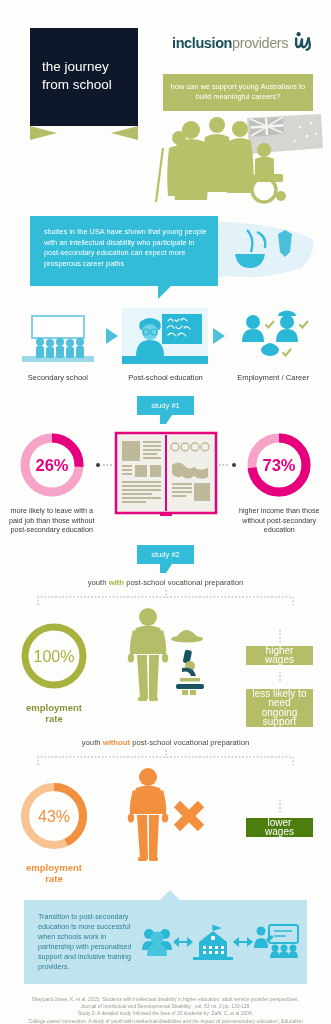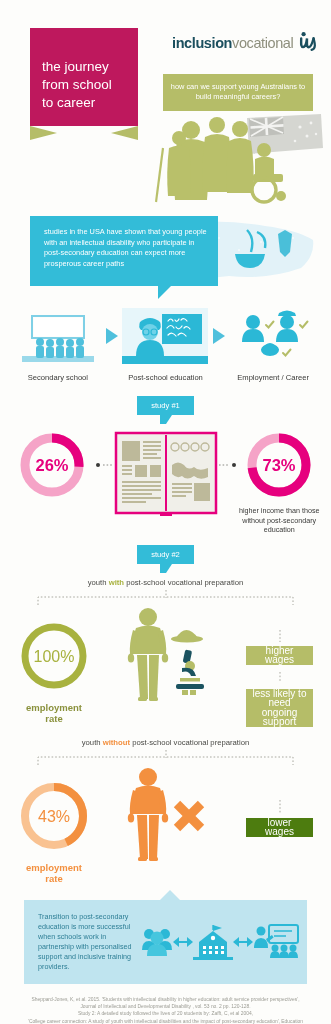--- a/index.html
+++ b/index.html
@@ -8,21 +8,21 @@
     background: #fdfdfb;
     font-family: "Liberation Sans", sans-serif;
   }
   body { width: 331px; height: 1024px; position: relative; overflow: hidden; }
 
   
   .header { position: relative; height: 210px; }
   .title-flag {
     position: absolute; left: 30px; top: 28px;
     width: 108px; height: 98px;
-    background: #be185d;
+    background: #0f172a;
     color: #ffffff;
     font-size: 13.5px; line-height: 18px;
     padding: 30px 0 0 12px;
     font-weight: 400;
   }
   .title-flag .ribbon-notch {
     position: absolute; left: 0; bottom: -14px;
     width: 0; height: 0;
     border-left: 54px solid #b5bd68;
     border-right: 54px solid #b5bd68;
@@ -138,27 +138,26 @@
   .footer-logos { display: flex; align-items: center; justify-content: center; gap: 14px; }
 </style>
 </head>
 <body>
 
 <div class="header">
 
   <div class="title-flag">
     <div>the journey</div>
     <div>from school</div>
-    <div>to career</div>
     <div class="ribbon-notch"></div>
   </div>
 
   <div class="logo-main">
     <span class="logo-word1">inclusion</span>
-    <span class="logo-word2">vocational</span>
+    <span class="logo-word2">providers</span>
     <span class="logo-mark">
       <svg width="22" height="20" viewBox="0 0 22 20">
         <circle cx="5.6" cy="3.2" r="2.1" fill="#1b4f5e"></circle>
         <path d="M3.2 7.5 C3.2 12 2.6 16 5.2 16 C7.6 16 8.4 12 9 7.5 C9 12.5 8.4 16.2 10.8 16.2 C13.4 16.2 14.6 11 15.6 7.3" stroke="#1b4f5e" stroke-width="2.4" fill="none" stroke-linecap="round"></path>
         <path d="M15.6 7.3 C16.6 11.5 18.6 17.8 13.6 18.8" stroke="#1b4f5e" stroke-width="2.2" fill="none" stroke-linecap="round"></path>
       </svg>
     </span>
   </div>
 
   <div class="question-box">how can we support young Australians to build meaningful careers?</div>
@@ -366,20 +365,21 @@
 <div class="study1">
 
   <div class="donut-block">
     <div class="donut">
       <svg width="68" height="68" viewBox="0 0 68 68">
         <circle cx="34" cy="34" r="27" fill="none" stroke="#f5a3c7" stroke-width="9"></circle>
         <circle cx="34" cy="34" r="27" fill="none" stroke="#e6007e" stroke-width="9" stroke-dasharray="44.1 125.6" transform="rotate(-90 34 34)"></circle>
         <text x="34" y="40" text-anchor="middle" class="donut-label" fill="#e6007e" font-family="Liberation Sans, sans-serif" font-size="16.5" font-weight="bold">26%</text>
       </svg>
     </div>
+    <div class="caption">more likely to leave with a paid job than those without post-secondary education</div>
   </div>
 
   <div class="dots-conn">
     <svg width="18" height="6" viewBox="0 0 18 6">
       <circle cx="2" cy="3" r="2" fill="#3a3a38"></circle>
       <path d="M7 3 h10" stroke="#8a8a84" stroke-width="1" stroke-dasharray="1.6 2"></path>
     </svg>
   </div>
 
   <div class="book-art">

